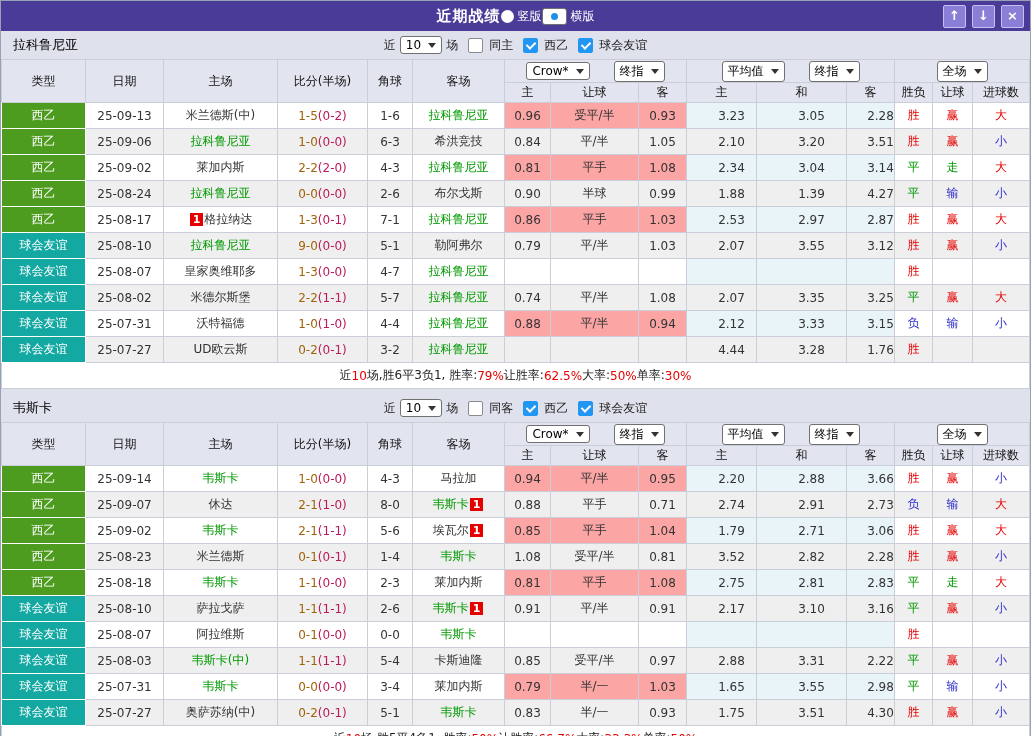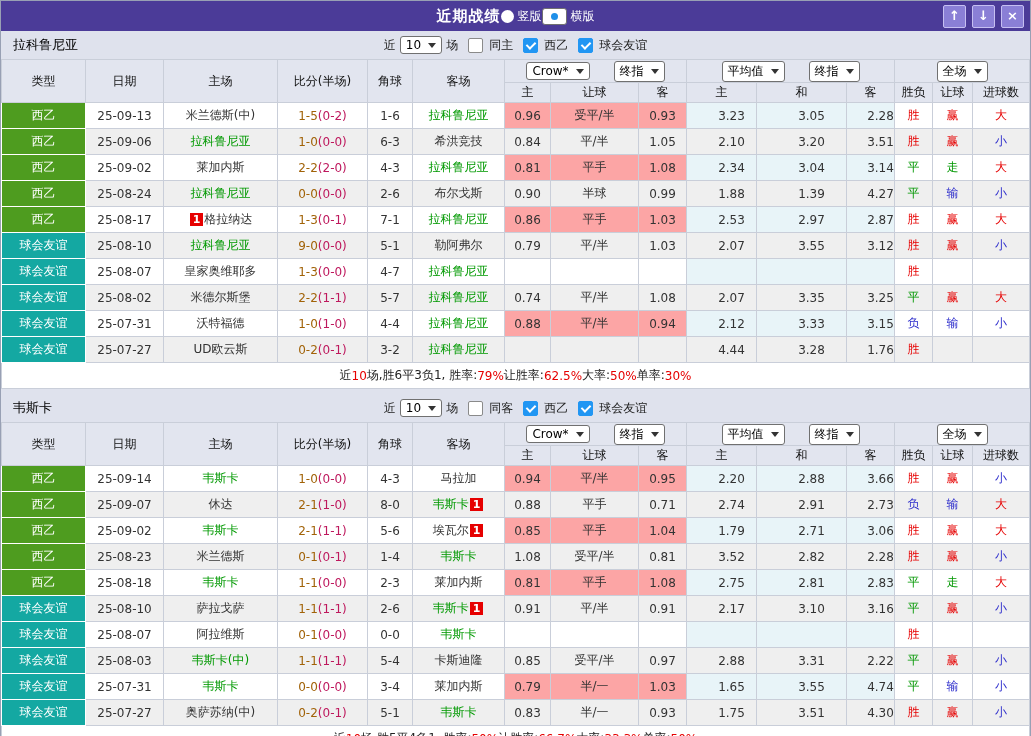--- a/index.html
+++ b/index.html
@@ -585,21 +585,21 @@
             <td>25-07-31</td>
             <td><span class="tg">韦斯卡</span></td>
             <td><span class="ft">0-0</span><span class="ht">(0-0)</span></td>
             <td>3-4</td>
             <td><span class="tn">莱加内斯</span></td>
             <td class="px">0.79</td>
             <td class="px">半/一</td>
             <td class="px">1.03</td>
             <td class="bl">1.65</td>
             <td class="bl">3.55</td>
-            <td class="bl">4.74</td>
+            <td class="bl">2.98</td>
             <td class="res g">平</td>
             <td class="res b">输</td>
             <td class="res b">小</td>
           </tr>
           <tr>
             <td class="type friendly">球会友谊</td>
             <td>25-07-27</td>
             <td><span class="tn">奥萨苏纳(中)</span></td>
             <td><span class="ft">0-2</span><span class="ht">(0-1)</span></td>
             <td>5-1</td>

